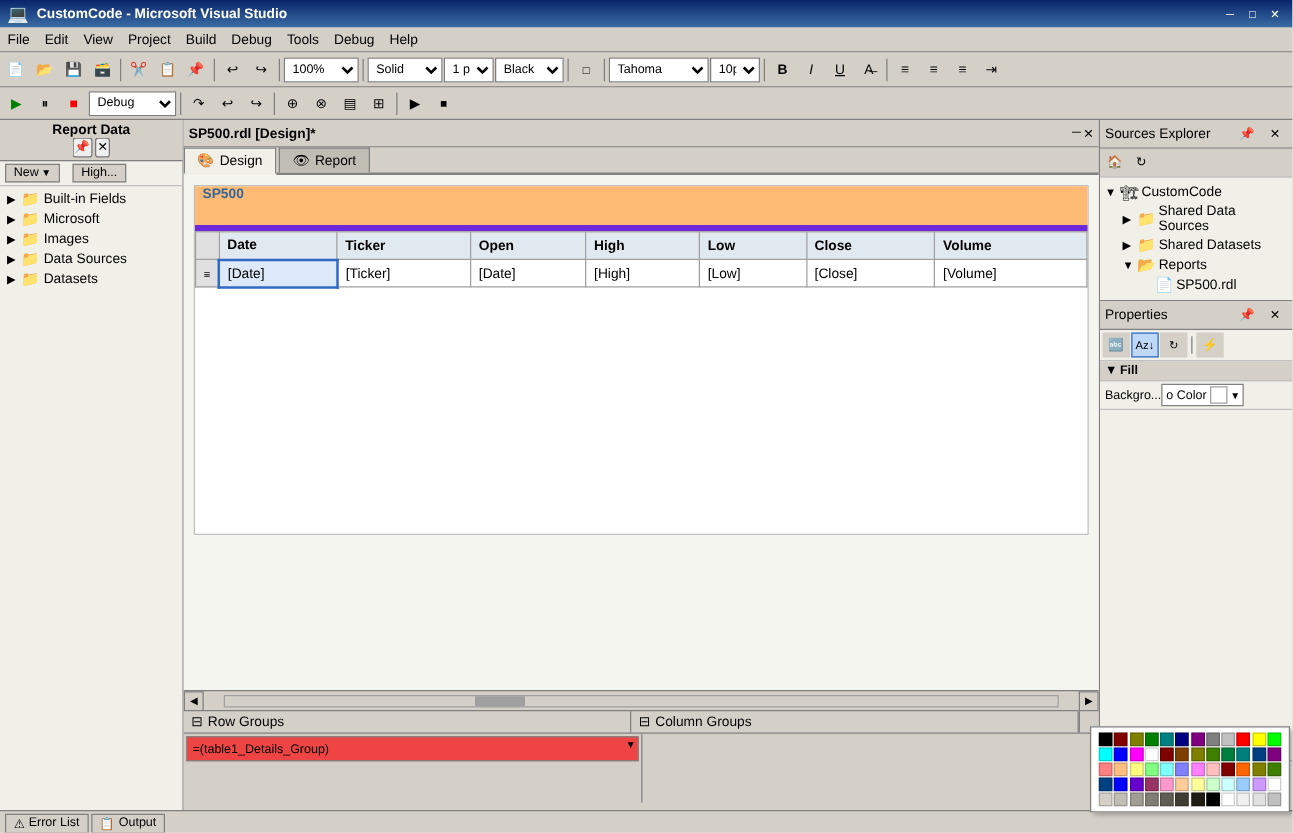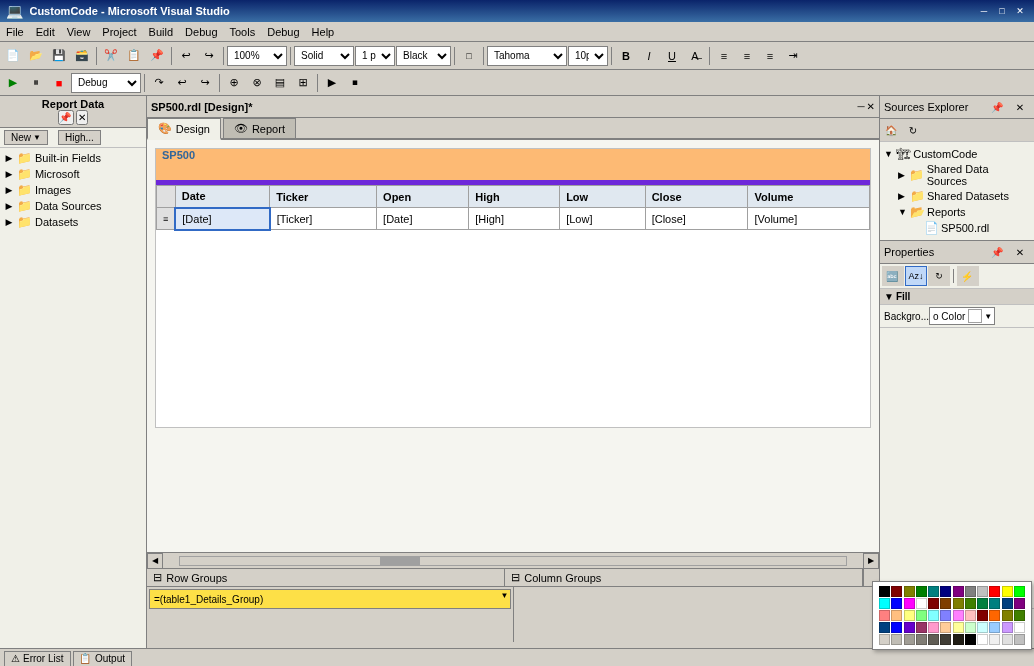--- a/index.html
+++ b/index.html
@@ -59,21 +59,21 @@
     #scroll-thumb { width: 40px; height: 8px; background: #a0a0a0; position: absolute; left: 30%; top: 0; cursor: pointer; }
     .scroll-arrow { width: 16px; height: 16px; background: #d4d0c8; border: 1px solid #808080; display: flex; align-items: center; justify-content: center; cursor: pointer; font-size: 8px; }
     #groups-area { border-top: 1px solid #808080; background: #d4d0c8; height: 80px; }
     #groups-header { display: flex; border-bottom: 1px solid #808080; }
     .group-pane-header { flex: 1; padding: 2px 6px; font-size: 11px; display: flex; align-items: center; gap: 4px; border-right: 1px solid #808080; }
     .group-pane-header:last-child { border-right: none; }
     #groups-content { display: flex; height: 55px; }
     .group-pane { flex: 1; border-right: 1px solid #808080; padding: 2px; overflow: auto; }
     .group-pane:last-child { border-right: none; }
     .group-select-wrap { position: relative; }
-    .group-select { width: 100%; height: 20px; border: 1px solid #808080; background: #fde047; font-size: 10px; padding: 0 16px 0 4px; appearance: none; -webkit-appearance: none; }
+    .group-select { width: 100%; height: 20px; border: 1px solid #808080; background: #ef4444; font-size: 10px; padding: 0 16px 0 4px; appearance: none; -webkit-appearance: none; }
     .group-select-arrow { position: absolute; right: 2px; top: 2px; pointer-events: none; font-size: 8px; }
 
     
     #right-panel { width: 155px; display: flex; flex-direction: column; border-left: 1px solid #808080; background: #f0f0e8; }
     #solution-explorer { border-bottom: 1px solid #808080; }
     #se-header { background: #d4d0c8; padding: 2px 4px; display: flex; justify-content: space-between; align-items: center; border-bottom: 1px solid #808080; }
     #se-toolbar { display: flex; padding: 2px; background: #d4d0c8; border-bottom: 1px solid #c0c0c0; gap: 1px; }
     .se-btn { width: 20px; height: 18px; background: #d4d0c8; border: 1px solid transparent; cursor: pointer; display: flex; align-items: center; justify-content: center; font-size: 10px; }
     .se-tree { padding: 4px 2px; }
     .se-tree-item { display: flex; align-items: center; gap: 2px; padding: 1px 2px; cursor: pointer; font-size: 11px; }

